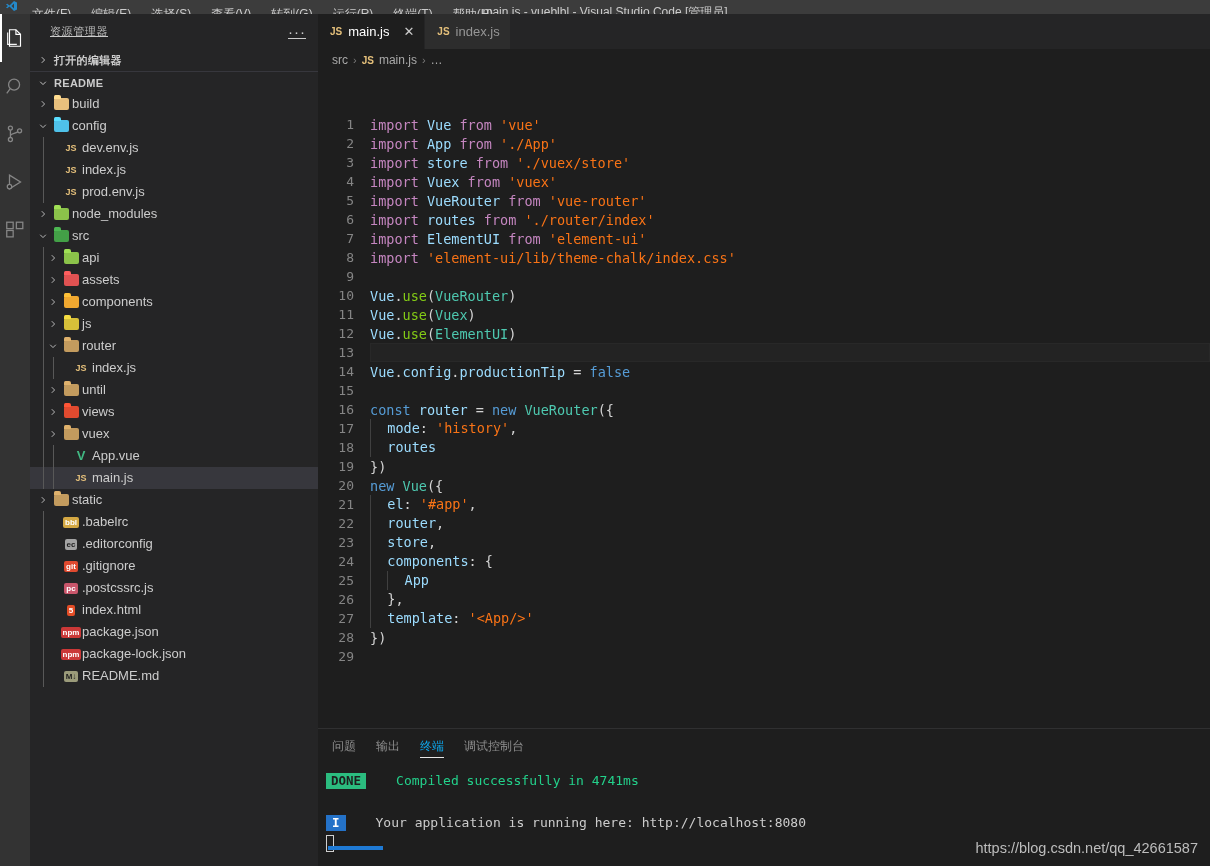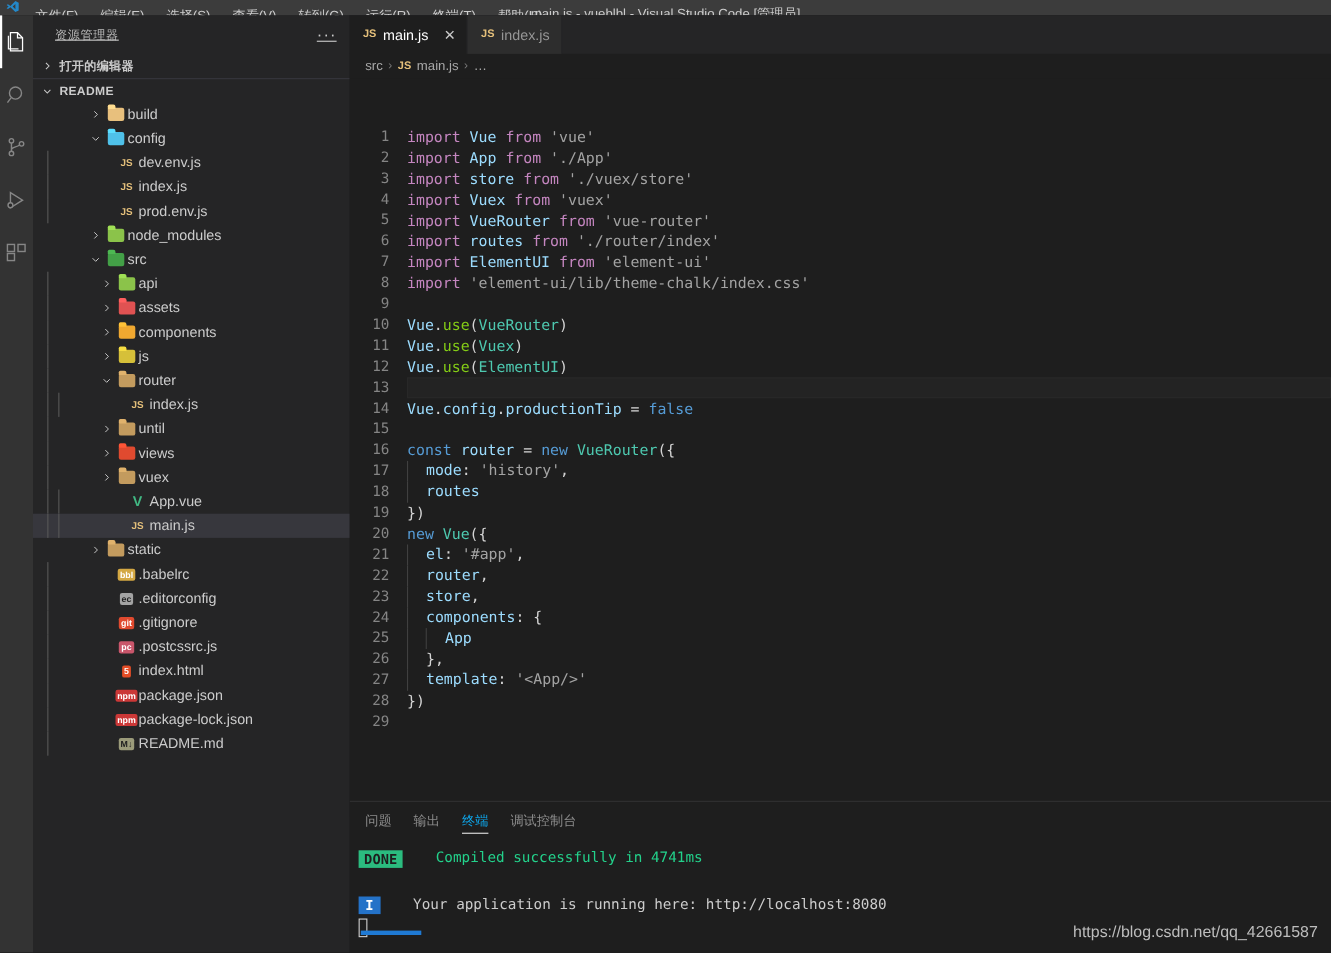--- a/index.html
+++ b/index.html
@@ -68,21 +68,21 @@
     padding-left: 8px; font-size: 11px; font-weight: bold; color: #cccccc;
     letter-spacing: .3px;
   }
   .sb-section-head.root { border-top: 1px solid #37373d; }
   .twisty { width: 14px; display: inline-flex; align-items: center; justify-content: center; color: #cccccc; }
   .twisty svg { display: block; }
 
   .tree { font-size: 13px; }
   .row {
     height: 22px; display: flex; align-items: center; white-space: nowrap;
-    color: #cccccc; position: relative; padding-left: 44px;
+    color: #cccccc; position: relative;
   }
   .row.selected { background: #37373d; }
   .row .ind { height: 22px; flex: 0 0 auto; }
   .row .tw { width: 14px; flex: 0 0 14px; display: flex; align-items: center; justify-content: center; }
   .row .tw svg { display: block; }
   .row .ficon { width: 22px; flex: 0 0 22px; display: flex; align-items: center; justify-content: center; }
   .row .lbl { font-size: 13px; line-height: 22px; }
 
   
   .guide { position: absolute; top: 0; width: 1px; height: 22px; background: #585858; }
@@ -139,21 +139,21 @@
   .ctext { white-space: pre; color: #d4d4d4; position: relative; }
   .cline.current .ctext-wrap {
     position: absolute; left: 52px; right: 0; top: 0; height: 19px;
     border: 1px solid #282828; background: #232323; pointer-events: none;
   }
   .ig { display: inline-block; width: 0; border-left: 1px solid #404040;
         height: 19px; vertical-align: middle; position: relative; }
 
   .tk-key { color: #c586c0; }
   .tk-var { color: #9cdcfe; }
-  .tk-str { color: #a3a3a3; }
+  .tk-str { color: #f97316; }
   .tk-fn  { color: #84cc16; }
   .tk-cls { color: #4ec9b0; }
   .tk-kw2 { color: #569cd6; }
   .tk-pl  { color: #d4d4d4; }
 
   
   .panel {
     position: absolute; top: 728px; left: 318px; width: 892px; height: 138px;
     background: #1e1e1e; border-top: 1px solid #303031;
   }

